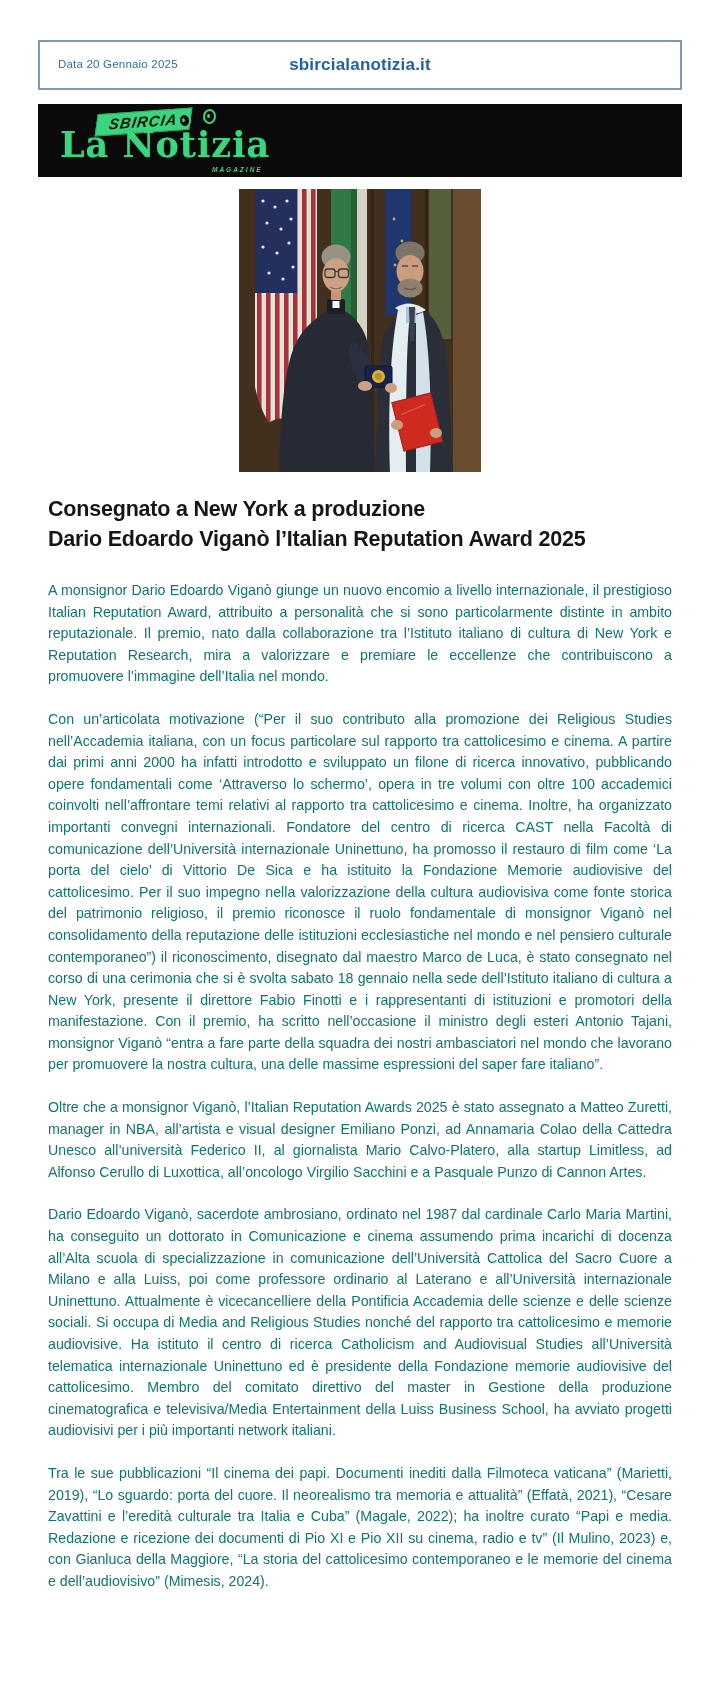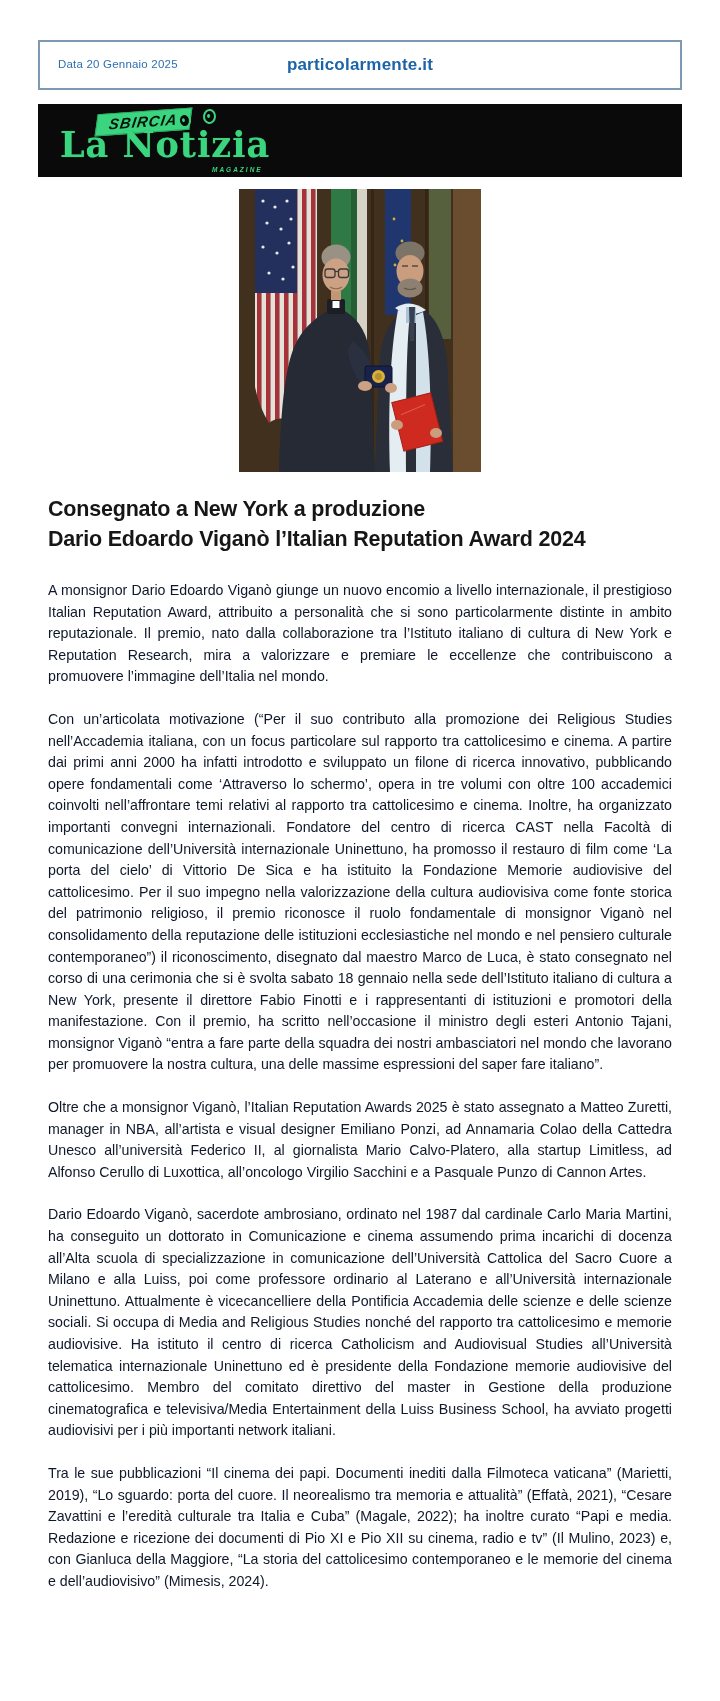--- a/index.html
+++ b/index.html
@@ -68,33 +68,33 @@
   
   .headline{
     position:absolute; left:48px; top:494px; width:624px;
     color:#161616; font-weight:700; font-size:21.5px; line-height:30px;
     letter-spacing:-.2px;
   }
 
   
   .article{
     position:absolute; left:48px; top:580px; width:624px;
-    color:#0f172a; font-size:14.2px; line-height:21.6px;
+    color:#0f766e; font-size:14.2px; line-height:21.6px;
     text-align:justify;
   }
   .article p{ margin:0 0 21px 0; }
 </style>
 </head>
 <body>
 
 <div class="page">
 
   <div class="header-box">
     <span class="header-date">Data 20  Gennaio 2025</span>
-    <span class="header-site">particolarmente.it</span>
+    <span class="header-site">sbircialanotizia.it</span>
   </div>
 
   <div class="banner">
     <div class="logo">
       <span class="logo-top">SBIRCIA</span>
       <span class="eye eye1">
           <span class="pupil"></span>
         </span>
       <span class="eye eye2">
           <span class="pupil"></span>
@@ -192,21 +192,21 @@
         <rect x="158" y="208" width="40" height="50" fill="#cf2a20" stroke="#a81f17" stroke-width="1"></rect>
         <line x1="164" y1="222" x2="190" y2="218" stroke="#e0584f" stroke-width="1"></line>
       </g>
       <ellipse cx="158" cy="236" rx="6" ry="5" fill="#c99d7d"></ellipse>
       <ellipse cx="197" cy="244" rx="6" ry="5" fill="#c99d7d"></ellipse>
     </svg>
   </div>
 
   <div class="headline">
     <div>Consegnato a New York a produzione</div>
-    <div>Dario Edoardo Viganò l’Italian Reputation Award 2024</div>
+    <div>Dario Edoardo Viganò l’Italian Reputation Award 2025</div>
   </div>
 
   <div class="article">
     <p>A monsignor Dario Edoardo Viganò giunge un nuovo encomio a livello internazionale, il prestigioso Italian Reputation Award, attribuito a personalità che si sono particolarmente distinte in ambito reputazionale. Il premio, nato dalla collaborazione tra l’Istituto italiano di cultura di New York e Reputation Research, mira a valorizzare e premiare le eccellenze che contribuiscono a promuovere  l’immagine dell’Italia nel mondo.</p>
     <p>Con un’articolata motivazione (“Per il suo contributo alla promozione dei Religious Studies nell’Accademia italiana, con un focus particolare sul rapporto tra cattolicesimo e cinema. A partire dai primi anni 2000 ha infatti introdotto e sviluppato un filone di ricerca innovativo, pubblicando opere fondamentali come ‘Attraverso lo schermo’, opera in tre volumi con oltre 100 accademici coinvolti nell’affrontare temi relativi al rapporto tra cattolicesimo e cinema. Inoltre, ha organizzato importanti convegni internazionali. Fondatore del centro di ricerca CAST nella Facoltà di comunicazione dell’Università internazionale Uninettuno, ha promosso il restauro di film come ‘La porta del cielo’ di Vittorio De Sica e ha istituito la Fondazione Memorie audiovisive del cattolicesimo. Per il suo impegno nella valorizzazione della cultura audiovisiva come fonte storica del patrimonio religioso, il premio riconosce il ruolo fondamentale di monsignor Viganò nel consolidamento della reputazione delle istituzioni ecclesiastiche nel mondo e nel pensiero culturale contemporaneo”) il riconoscimento, disegnato dal maestro Marco de Luca, è stato consegnato nel corso di una cerimonia che si è svolta sabato 18 gennaio nella sede dell’Istituto italiano di cultura a New York, presente il direttore Fabio Finotti e i rappresentanti di istituzioni e promotori della manifestazione. Con il premio, ha scritto nell’occasione il ministro degli esteri Antonio Tajani, monsignor Viganò “entra a fare parte della squadra dei nostri ambasciatori nel mondo che lavorano per promuovere  la nostra cultura, una delle massime espressioni del saper fare italiano”.</p>
     <p>Oltre che a monsignor Viganò, l’Italian Reputation Awards 2025 è stato assegnato a Matteo Zuretti, manager in NBA, all’artista e visual designer Emiliano Ponzi, ad Annamaria Colao della Cattedra Unesco all’università Federico II, al giornalista Mario Calvo-Platero, alla startup Limitless, ad Alfonso Cerullo di Luxottica, all’oncologo Virgilio Sacchini e a Pasquale Punzo di Cannon Artes.</p>
     <p>Dario Edoardo Viganò, sacerdote ambrosiano, ordinato nel 1987 dal cardinale Carlo Maria Martini, ha conseguito un dottorato in Comunicazione e cinema assumendo prima incarichi di docenza all’Alta scuola di specializzazione in comunicazione dell’Università Cattolica del Sacro Cuore a Milano e alla Luiss, poi come professore ordinario al Laterano e all’Università internazionale Uninettuno. Attualmente è vicecancelliere della Pontificia Accademia delle scienze e delle scienze sociali. Si occupa di Media and Religious Studies nonché del rapporto tra cattolicesimo e memorie audiovisive. Ha istituto il centro di ricerca Catholicism and Audiovisual Studies all’Università telematica internazionale Uninettuno ed è presidente della Fondazione memorie audiovisive del cattolicesimo. Membro del comitato direttivo del master in Gestione della produzione cinematografica e televisiva/Media Entertainment della Luiss Business School, ha avviato progetti audiovisivi per i più importanti  network  italiani.</p>
     <p>Tra le sue pubblicazioni “Il cinema dei papi. Documenti inediti dalla Filmoteca vaticana” (Marietti, 2019), “Lo sguardo: porta del cuore. Il neorealismo tra memoria e attualità” (Effatà, 2021), “Cesare Zavattini e l’eredità culturale tra Italia e Cuba” (Magale, 2022); ha inoltre curato “Papi e media. Redazione e ricezione dei documenti di Pio XI e Pio XII su cinema, radio e tv” (Il Mulino, 2023) e, con Gianluca della Maggiore, “La storia del cattolicesimo contemporaneo e le memorie  del cinema e dell’audiovisivo” (Mimesis, 2024).</p>
   </div>
 

